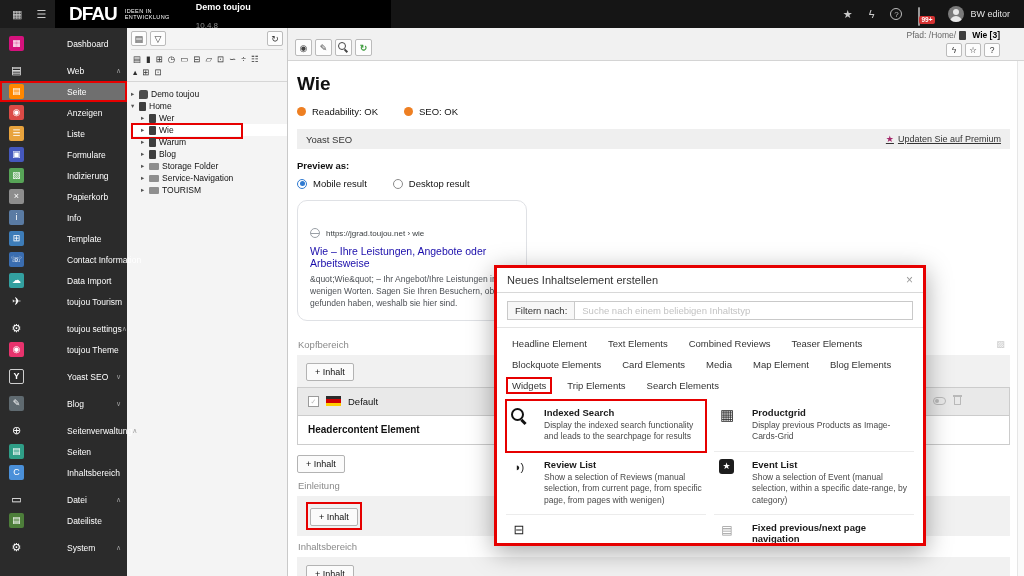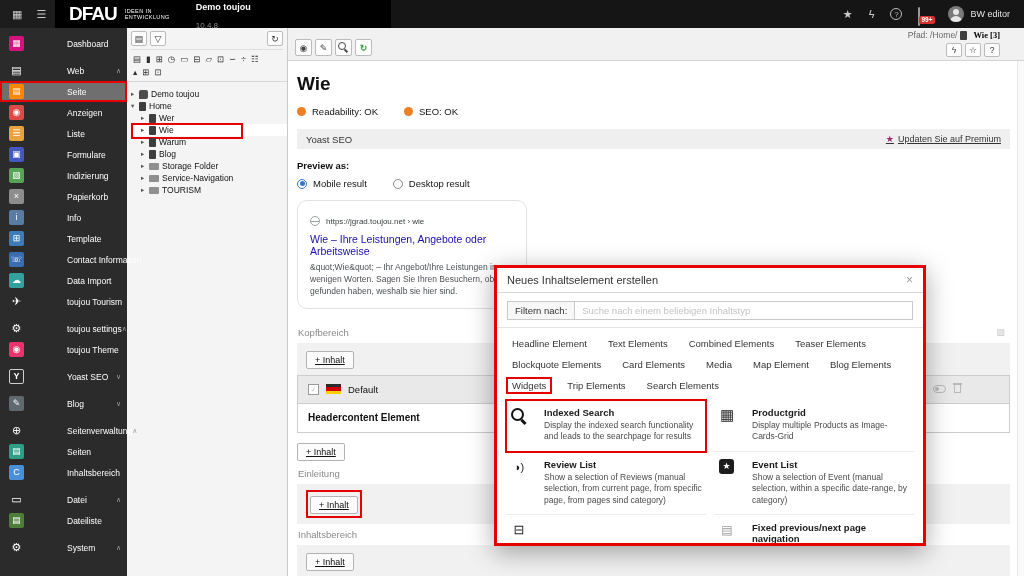--- a/index.html
+++ b/index.html
@@ -74,53 +74,53 @@
   
   .content { position:absolute; left:288px; top:28px; right:0; bottom:0; background:#fff; }
   .docheader { height:33px; background:#f1f1f1; border-bottom:1px solid #d4d4d4; position:relative; }
   .dh-left { position:absolute; left:7px; bottom:4px; display:flex; gap:3px; }
   .dh-btn { width:17px; height:17px; border:1px solid #bbb; background:#fdfdfd; border-radius:2px;
     font-size:9px; color:#444; display:flex; align-items:center; justify-content:center; cursor:pointer; }
   .dh-btn .mag::before { border-color:#444; } .dh-btn .mag::after { background:#444; }
   .dh-btn.green { color:#3f9c3f; font-weight:bold; }
   .dh-right { position:absolute; right:24px; top:2px; text-align:right; }
   .dh-path { font-size:8.5px; color:#666; display:flex; align-items:center; gap:3px; justify-content:flex-end; }
-  .dh-cur { color:#000; font-weight:bold;font-family:Liberation Serif, serif; }
+  .dh-cur { color:#000; font-weight:bold; }
   .dh-btns { display:flex; gap:3px; justify-content:flex-end; margin-top:3px; }
   .dh-btn2 { width:16px; height:14px; border:1px solid #bbb; background:#fdfdfd; border-radius:2px;
     font-size:8.5px; color:#333; display:flex; align-items:center; justify-content:center; cursor:pointer; }
   .pagebody { padding:10px 14px 0 9px; }
   .ptitle { font-size:19px; font-weight:600; color:#111; margin-top:2px; }
   .badges { display:flex; gap:26px; margin-top:11px; align-items:center; }
   .badge { display:flex; align-items:center; gap:6px; font-size:9.5px; color:#111; }
   .bdot { width:9px; height:9px; border-radius:50%; background:#ee7f22; }
   .yoastbar { margin-top:12px; height:20px; background:#efefef; display:flex; align-items:center;
     justify-content:space-between; padding:0 9px; }
   .ybt { font-size:9.5px; color:#333; }
   .yprem { font-size:9px; color:#333; text-decoration:underline; cursor:pointer; display:flex; align-items:center; gap:4px; }
   .ystar { color:#a4286a; font-size:9px; text-decoration:none; }
   .prevlabel { font-size:9.5px; font-weight:bold; margin-top:11px; color:#111; }
   .radios { display:flex; gap:26px; margin-top:7px; align-items:flex-end; }
   .radio { display:flex; align-items:center; gap:6px; font-size:9.5px; color:#111; cursor:pointer; }
   .rc { width:10px; height:10px; border-radius:50%; border:1.5px solid #8b8b8b; position:relative; }
   .rc.on { border-color:#2f7ad1; }
   .rc.on::after { content:""; position:absolute; left:1.5px; top:1.5px; width:5px; height:5px; border-radius:50%; background:#2f7ad1; }
-  .gpreview { margin-top:11px; width:230px; border:1px solid #dfe1e5; border-radius:10px; padding:15px 12px 10px; background:#fff; }
+  .gpreview { margin-top:11px; width:230px; border:1px solid #dfe1e5; border-radius:10px; padding:27px 12px 10px; background:#fff; }
   .gurl { display:flex; align-items:center; gap:6px; font-size:8px; color:#3c4043; }
   .globe { width:10px; height:10px; border:1px solid #9aa0a6; border-radius:50%; position:relative; flex:0 0 10px; }
   .globe::after { content:""; position:absolute; left:0; top:4px; width:8px; height:1px; background:#9aa0a6; }
   .gtitle { margin-top:7px; font-size:10.5px; color:#1a0dab; cursor:pointer; }
   .gdesc { margin-top:5px; font-size:8.5px; color:#4d5156; line-height:1.4; }
 
   .sections { margin-top:13px; }
   .seclabel { font-size:9.5px; color:#8a8a8a; padding:5px 1px 5px; display:flex; justify-content:space-between; align-items:center; }
   .secicon { color:#c6c6c6; font-size:9px; margin-right:4px; }
   .dropzone { background:#f1f1f1; padding:6px 9px; }
   .addbtn { display:inline-block; border:1px solid #b3b3b3; border-radius:2px; background:#fbfbfb;
-    font-size:9px; color:#111; padding:3px 8px; cursor:pointer; font-family:inherit;text-decoration:underline; }
+    font-size:9px; color:#111; padding:3px 8px; cursor:pointer; font-family:inherit; }
   .redwrap { display:inline-block; border:2px solid #e60000; padding:2px; }
   .card { border:1px solid #ccc; background:#fff; }
   .cardhead { height:28px; background:#e9e9e9; border-bottom:1px solid #ccc; display:flex; align-items:center; padding:0 10px; gap:7px; }
   .cb { width:11px; height:11px; border:1px solid #9a9a9a; background:#fff; font-size:7px; color:#bbb; text-align:center; line-height:10px; }
   .flag { width:15px; height:10px; background:linear-gradient(180deg,#2b2b2b 33%,#d00000 33%,#d00000 66%,#ffce00 66%); }
   .cardlang { font-size:9.5px; color:#111; }
   .cardtools { margin-left:auto; margin-right:38px; display:flex; gap:8px; align-items:center; color:#b9b9b9; }
   .ctool { font-size:9px; cursor:pointer; }
   .pill { width:13px; height:8px; border:1px solid #b9b9b9; border-radius:4px; position:relative; cursor:pointer; }
   .pill::after { content:""; position:absolute; left:1px; top:1px; width:4px; height:4px; border-radius:50%; background:#b9b9b9; }
@@ -522,21 +522,21 @@
       <span class="mclose">×</span>
     </div>
     <div class="mfilter">
       <span class="fprep">Filtern nach:</span>
       <input type="text" placeholder="Suche nach einem beliebigen Inhaltstyp" style="">
     </div>
     <div class="mtabs">
 
     <span class="tab">Headline Element</span>
         <span class="tab">Text Elements</span>
-        <span class="tab">Combined Elements</span>
+        <span class="tab">Combined Reviews</span>
         <span class="tab">Teaser Elements</span>
         <span class="tab">Blockquote Elements</span>
         <span class="tab">Card Elements</span>
         <span class="tab">Media</span>
         <span class="tab">Map Element</span>
         <span class="tab">Blog Elements</span>
         <span class="tab hl">Widgets</span>
         <span class="tab">Trip Elements</span>
         <span class="tab">Search Elements</span>
       </div>
@@ -546,28 +546,28 @@
           <span class="micon c-magi"></span>
           <span class="micol">
             <span class="mt" style="display:block">Indexed Search</span>
             <span class="md" style="display:block">Display the indexed search functionality and leads to the searchpage for results</span>
           </span>
         </div>
         <div class="mitem">
           <span class="micon c-grid">▦</span>
           <span class="micol">
             <span class="mt" style="display:block">Productgrid</span>
-            <span class="md" style="display:block">Display multiple Products as Image-Cards-Grid</span>
+            <span class="md" style="display:block">Display previous Products as Image-Cards-Grid</span>
           </span>
         </div>
         <div class="mitem">
           <span class="micon c-review">◗)</span>
           <span class="micol">
             <span class="mt" style="display:block">Review List</span>
-            <span class="md" style="display:block">Show a selection of Reviews (manual selection, from current page, from specific page, from pages sind category)</span>
+            <span class="md" style="display:block">Show a selection of Reviews (manual selection, from current page, from specific page, from pages with wenigen)</span>
           </span>
         </div>
         <div class="mitem">
           <span class="micon c-event">★</span>
           <span class="micol">
             <span class="mt" style="display:block">Event List</span>
             <span class="md" style="display:block">Show a selection of Event (manual selection, within a specific date-range, by category)</span>
           </span>
         </div>
         <div class="mitem">

